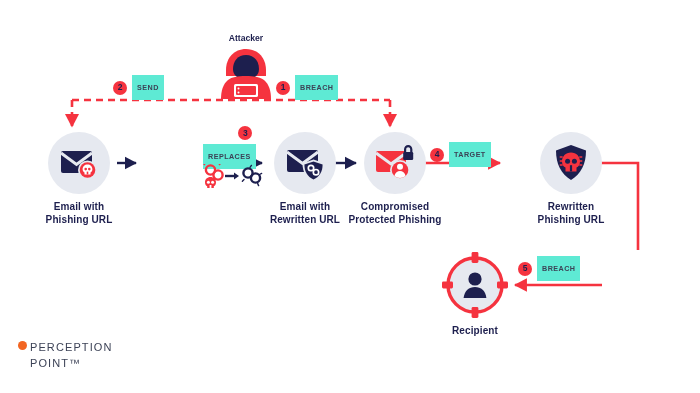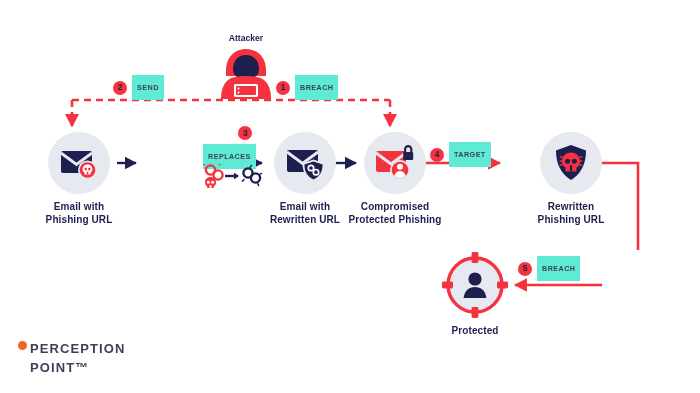--- a/index.html
+++ b/index.html
@@ -50,21 +50,21 @@
   
   #attacker{position:absolute;left:196px;top:33px;width:100px;text-align:center;}
   #attacker .att-title{font-size:8.6px;font-weight:bold;color:#1d1f4e;margin-bottom:3px;}
 
   
   #replaces-icons{position:absolute;left:203px;top:164px;width:62px;height:26px;}
 
   
   #logo{position:absolute;left:18px;top:340px;display:flex;align-items:flex-start;gap:0px;}
   #logo .dot{width:9px;height:9px;border-radius:50%;background:#f26522;margin-right:3px;margin-top:1px;}
-  #logo .txt{font-size:13px;font-weight:bold;color:#3c4256;letter-spacing:1.1px;line-height:1.45;}
+  #logo .txt{font-size:11px;font-weight:normal;color:#3c4256;letter-spacing:1.1px;line-height:1.45;}
 </style>
 </head>
 <body>
 
 <div id="canvas">
 
   <svg class="layer" viewBox="0 0 700 393">
     <defs>
       <marker id="navyArrow" markerWidth="6" markerHeight="6" refX="4.6" refY="3" orient="auto">
         <path d="M0,0.4 L5,3 L0,5.6 Z" fill="#1d1f4e"></path>
@@ -245,21 +245,21 @@
         <rect x="29.6" y="0" width="6.8" height="11" rx="1.4" fill="#f5333f"></rect>
         <rect x="29.6" y="55" width="6.8" height="11" rx="1.4" fill="#f5333f"></rect>
         <rect x="0" y="29.6" width="11" height="6.8" rx="1.4" fill="#f5333f"></rect>
         <rect x="55" y="29.6" width="11" height="6.8" rx="1.4" fill="#f5333f"></rect>
       </svg>
       <svg width="28" height="28" viewBox="0 0 28 28" style="position:absolute;left:19px;top:19px;">
         <circle cx="14" cy="8" r="6.6" fill="#1d1f4e"></circle>
         <path d="M2.6 27 C3.4 19.6 8 16 14 16 C20 16 24.6 19.6 25.4 27 Z" fill="#1d1f4e"></path>
       </svg>
     </div>
-    <div class="caption">Protected</div>
+    <div class="caption">Recipient</div>
   </div>
 
 
   <div id="logo">
     <div class="dot"></div>
     <div class="txt">
       <div>PERCEPTION</div>
       <div>POINT™</div>
     </div>
   </div>

